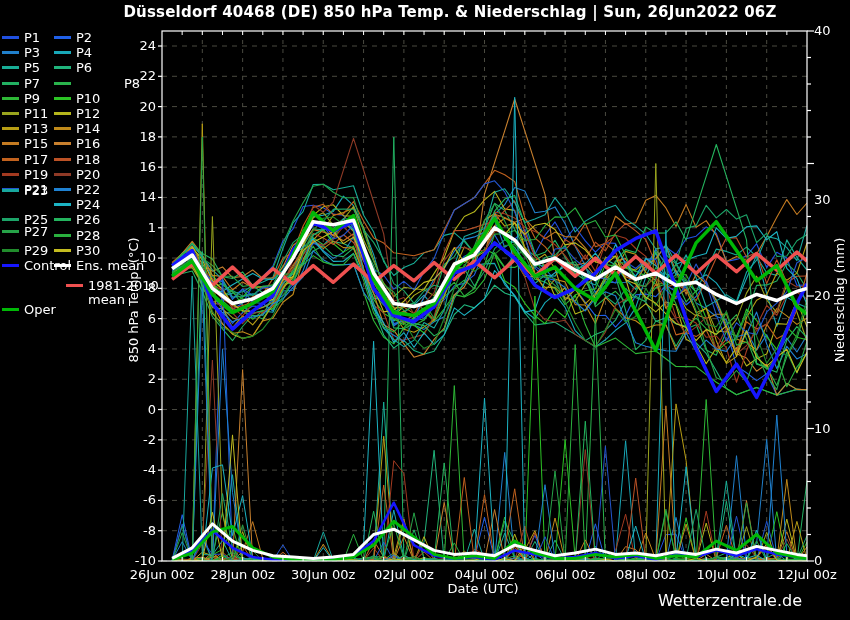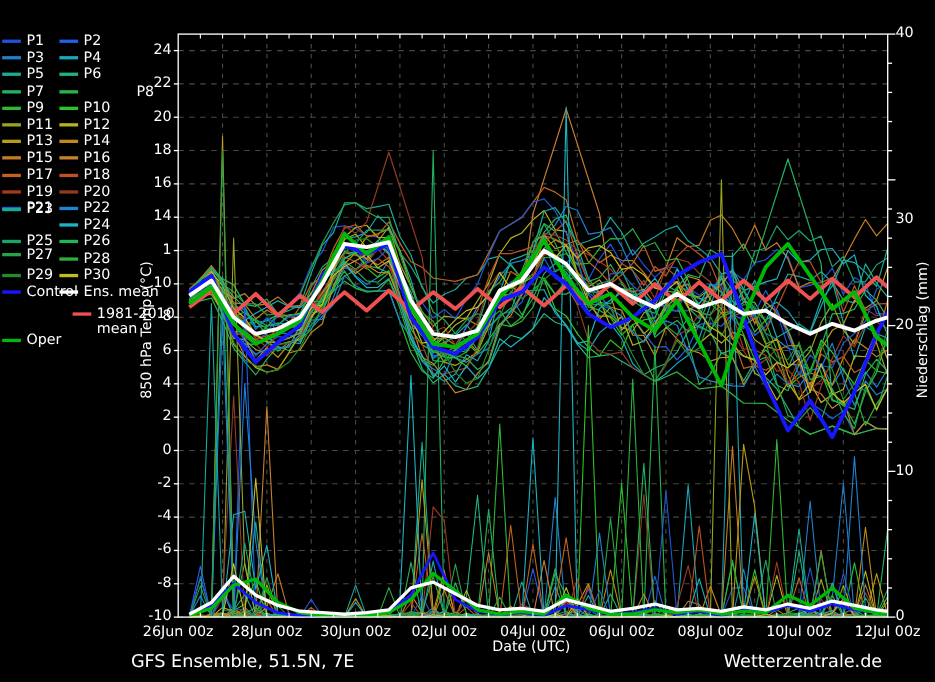--- a/index.html
+++ b/index.html
@@ -22,20 +22,21 @@
   #ylabL{left:14px;top:292px;}
   #ylabR{left:720px;top:292px;}
   #xlab{position:absolute;left:383px;top:581px;width:200px;text-align:center;font-size:13px;}
   #footL{position:absolute;left:119px;top:591px;font-size:16px;}
   #footR{position:absolute;right:48px;top:591px;font-size:16px;}
 </style>
 </head>
 <body>
 
 <div id="stage">
+  <div id="title">Düsseldorf 40468 (DE)  850 hPa Temp. &amp; Niederschlag | Sun, 26Jun2022 06Z</div>
   <svg id="chart" width="850" height="620">
       <defs>
         <clipPath id="plotclip">
           <rect x="162" y="31" width="645" height="530"></rect>
         </clipPath>
       </defs>
       <line x1="162" y1="560.998" x2="807" y2="560.998" stroke="#4a4a40" stroke-width="1" stroke-dasharray="5 5"></line>
       <line x1="162" y1="530.704" x2="807" y2="530.704" stroke="#4a4a40" stroke-width="1" stroke-dasharray="5 5"></line>
       <line x1="162" y1="500.41" x2="807" y2="500.41" stroke="#4a4a40" stroke-width="1" stroke-dasharray="5 5"></line>
       <line x1="162" y1="470.116" x2="807" y2="470.116" stroke="#4a4a40" stroke-width="1" stroke-dasharray="5 5"></line>
@@ -408,15 +409,14 @@
       <div class="ticklab center" style="left: 363.875px; top: 567px; width: 80px;">02Jul 00z</div>
       <div class="ticklab center" style="left: 444.5px; top: 567px; width: 80px;">04Jul 00z</div>
       <div class="ticklab center" style="left: 525.125px; top: 567px; width: 80px;">06Jul 00z</div>
       <div class="ticklab center" style="left: 605.75px; top: 567px; width: 80px;">08Jul 00z</div>
       <div class="ticklab center" style="left: 686.375px; top: 567px; width: 80px;">10Jul 00z</div>
       <div class="ticklab center" style="left: 767px; top: 567px; width: 80px;">12Jul 00z</div>
     </div>
   <div id="ylabL" class="ylab">850 hPa Temp. (°C)</div>
   <div id="ylabR" class="ylab">Niederschlag (mm)</div>
   <div id="xlab">Date (UTC)</div>
-  <div id="footL">GFS Ensemble, 51.5N, 7E</div>
   <div id="footR">Wetterzentrale.de</div>
 </div>
 
 </body></html>

